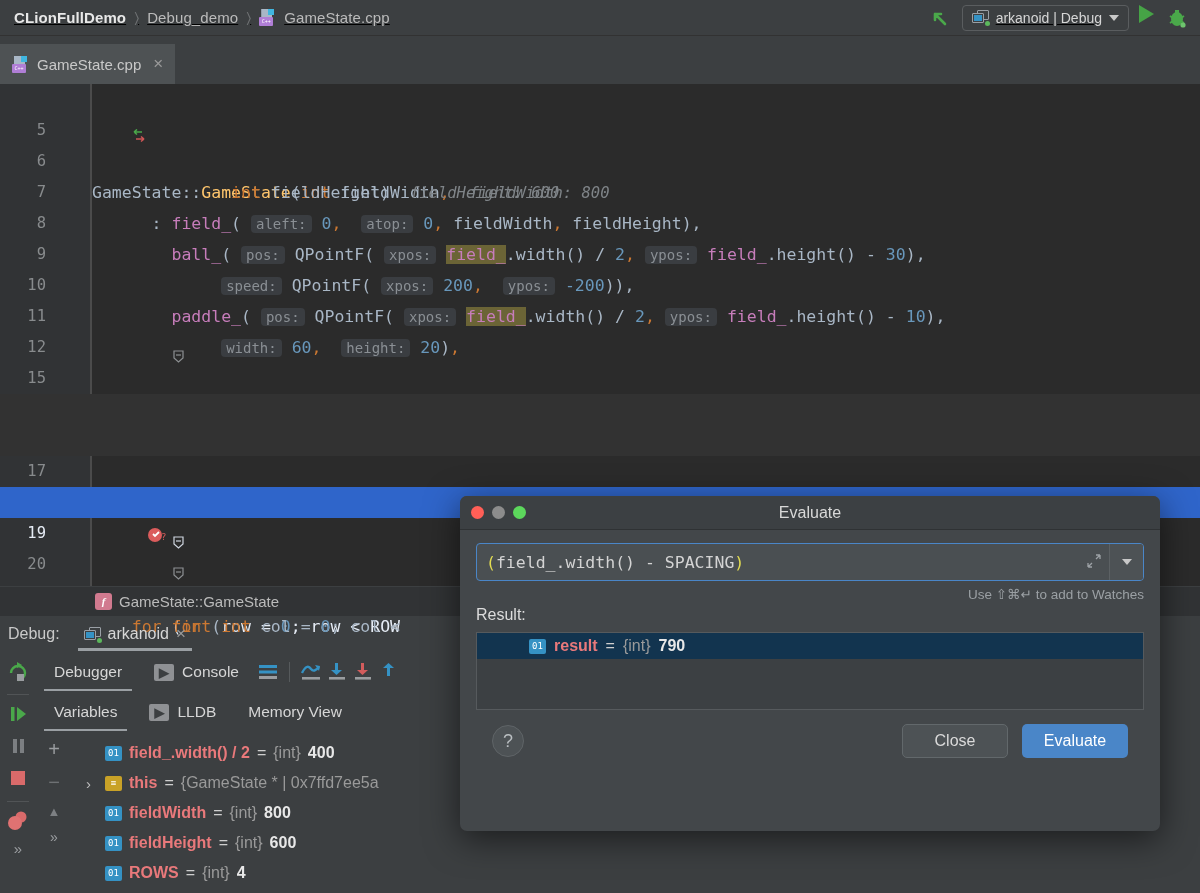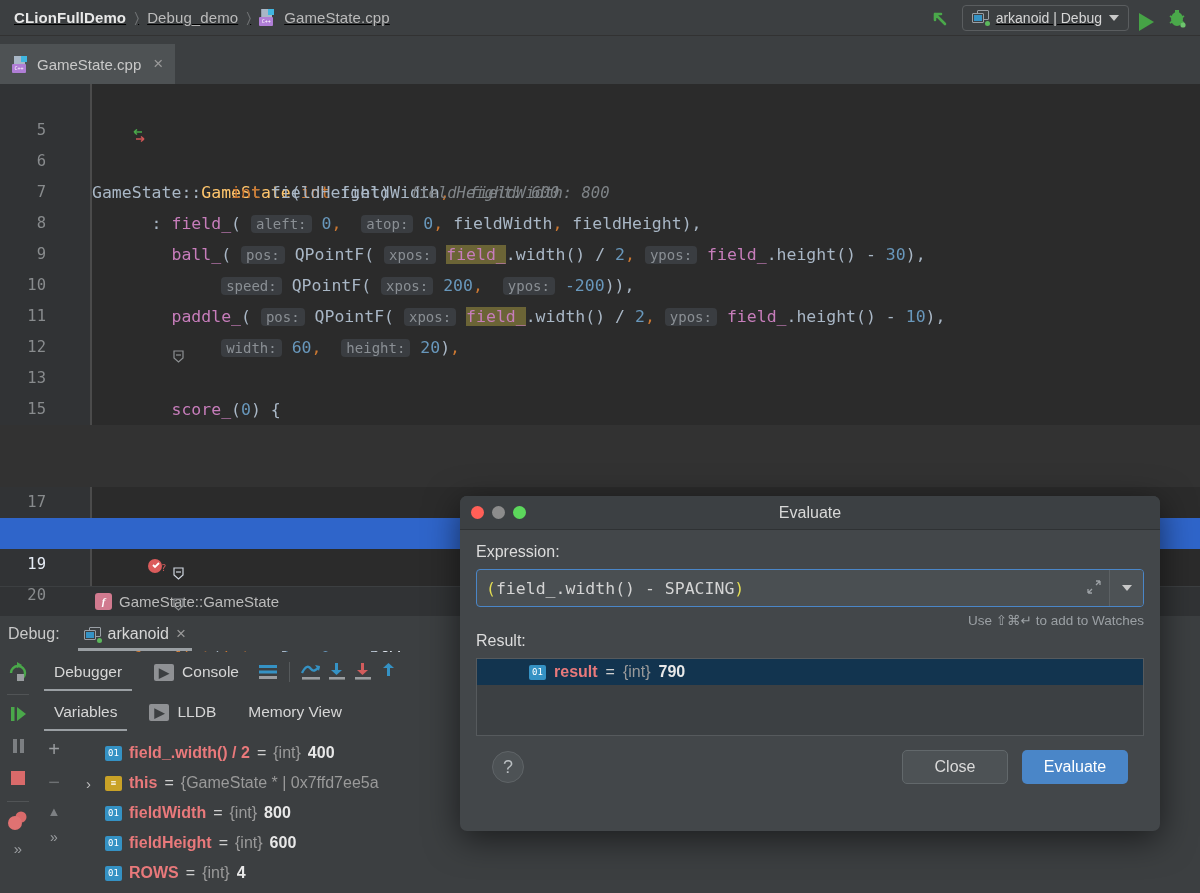--- a/index.html
+++ b/index.html
@@ -15,21 +15,21 @@
   .crumb.strong { color:#e8e8e8; font-weight:bold; }
   .sep { color:#6e7173; font-size:15px; }
   .fileicon { width:17px; height:17px; position:relative; display:inline-block; vertical-align:middle; }
   .fileicon .pg { position:absolute; left:2px; top:0; width:11px; height:12px;
                   background:#a9b7c6; clip-path:polygon(0 0,70% 0,100% 30%,100% 100%,0 100%); }
   .fileicon .blue { position:absolute; left:9px; top:0px; width:6px; height:6px; background:#40b6e0; }
   .fileicon .cpp { position:absolute; left:0px; bottom:0; width:14px; height:9px;
                    background:#b07ed6; border-radius:1px; color:#fff; font-size:5px;
                    text-align:center; line-height:9px; font-family:"DejaVu Sans Mono", monospace; }
 
-  .tb-right { display:flex; align-items:flex-end; gap:10px; }
+  .tb-right { display:flex; align-items:flex-start; gap:10px; }
   .arrowbtn { width:26px; height:26px; display:flex; align-items:center; justify-content:center; }
   .runcfg { display:flex; align-items:center; gap:7px; height:26px; padding:0 9px;
             border:1px solid #5a5d5f; border-radius:4px; color:#d6d6d6; font-size:14px; }
   .cfgicon { width:17px; height:15px; position:relative; }
   .cfgicon .b1 { position:absolute; right:0; top:0; width:12px; height:10px;
                  border:1.6px solid #9aa0a6; border-radius:1px; }
   .cfgicon .b2 { position:absolute; left:0; top:3px; width:12px; height:10px;
                  border:1.6px solid #9aa0a6; background:#3c3f41; border-radius:1px; }
   .cfgicon .b3 { position:absolute; left:2px; top:5px; width:8px; height:6px; background:#3592c4; }
   .cfgicon .dot { position:absolute; right:-1px; bottom:-1px; width:5px; height:5px;
@@ -272,24 +272,20 @@
         <span class="ln">12</span>
         <span class="fold">
           <svg width="11" height="13" viewBox="0 0 11 13">
               <path d="M1 1 H10 V8 L5.5 12 L1 8 Z" fill="none" stroke="#8d9093" stroke-width="1.2"></path>
               <path d="M3 5 H8" stroke="#8d9093" stroke-width="1.2"></path>
             </svg>
         </span>
         <span class="code">        <span class="fld">score_</span><span class="pun">(</span><span class="num">0</span><span class="pun">)</span> <span class="pun">{</span></span>
       </div>
 
-      <div class="row">
-        <span class="ln">13</span>
-        <span class="code"></span>
-      </div>
 
       <div class="row">
         <span class="ln">15</span>
         <span class="code">    <span class="kw">int</span> ROWS = <span class="num">4</span><span class="com">,</span> COLS = <span class="num">5</span><span class="com">;</span>  <span class="ihint">ROWS: 4   COLS: 5</span></span>
       </div>
 
       <div class="row">
         <span class="ln">15</span>
         <span class="code">    <span class="kw">int</span> SPACING = <span class="num">10</span><span class="com">;</span>  <span class="ihint">SPACING: 10</span></span>
       </div>
@@ -527,21 +523,20 @@
     <div class="dlgtitle">
       <div class="tlights">
         <span class="tl" style="background:#ff5f57"></span>
         <span class="tl" style="background:#8c8c8c"></span>
         <span class="tl" style="background:#5cd75c"></span>
       </div>
       <div class="dlgtitletext">Evaluate</div>
     </div>
 
     <div class="dlgbody">
-      <div class="dlglabel">Expression:</div>
       <div class="exprbox">
         <span class="exprtext"><span class="yellow">(</span>field_.width() - SPACING<span class="yellow">)</span></span>
         <span class="exprexpand">
           <svg width="16" height="16" viewBox="0 0 16 16">
               <path d="M6 10 L2 14 M2 14 h4 M2 14 v-4 M10 6 L14 2 M14 2 h-4 M14 2 v4" stroke="#9da2a6" stroke-width="1.3" fill="none"></path>
             </svg>
         </span>
         <span class="exprdrop">
           <span class="caret"></span>
         </span>

